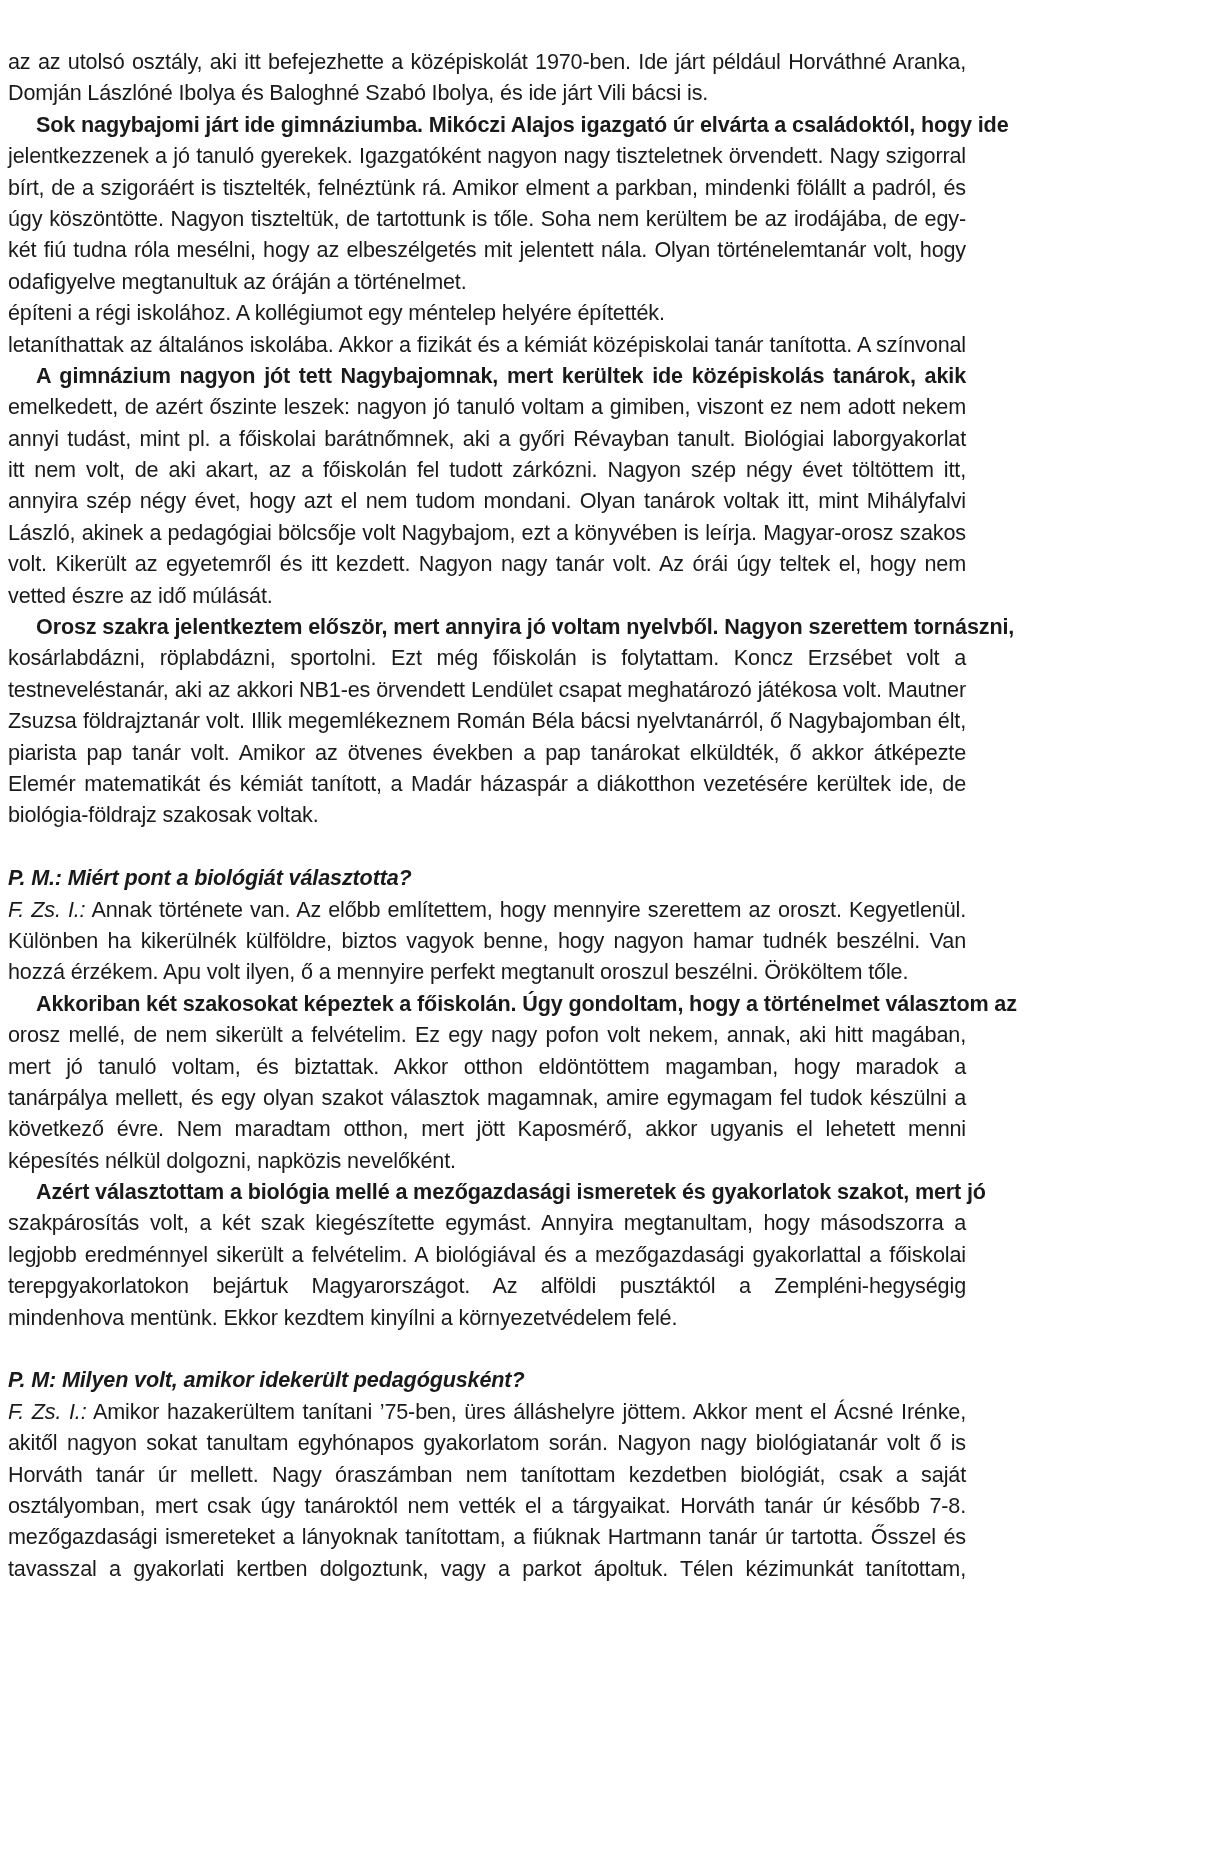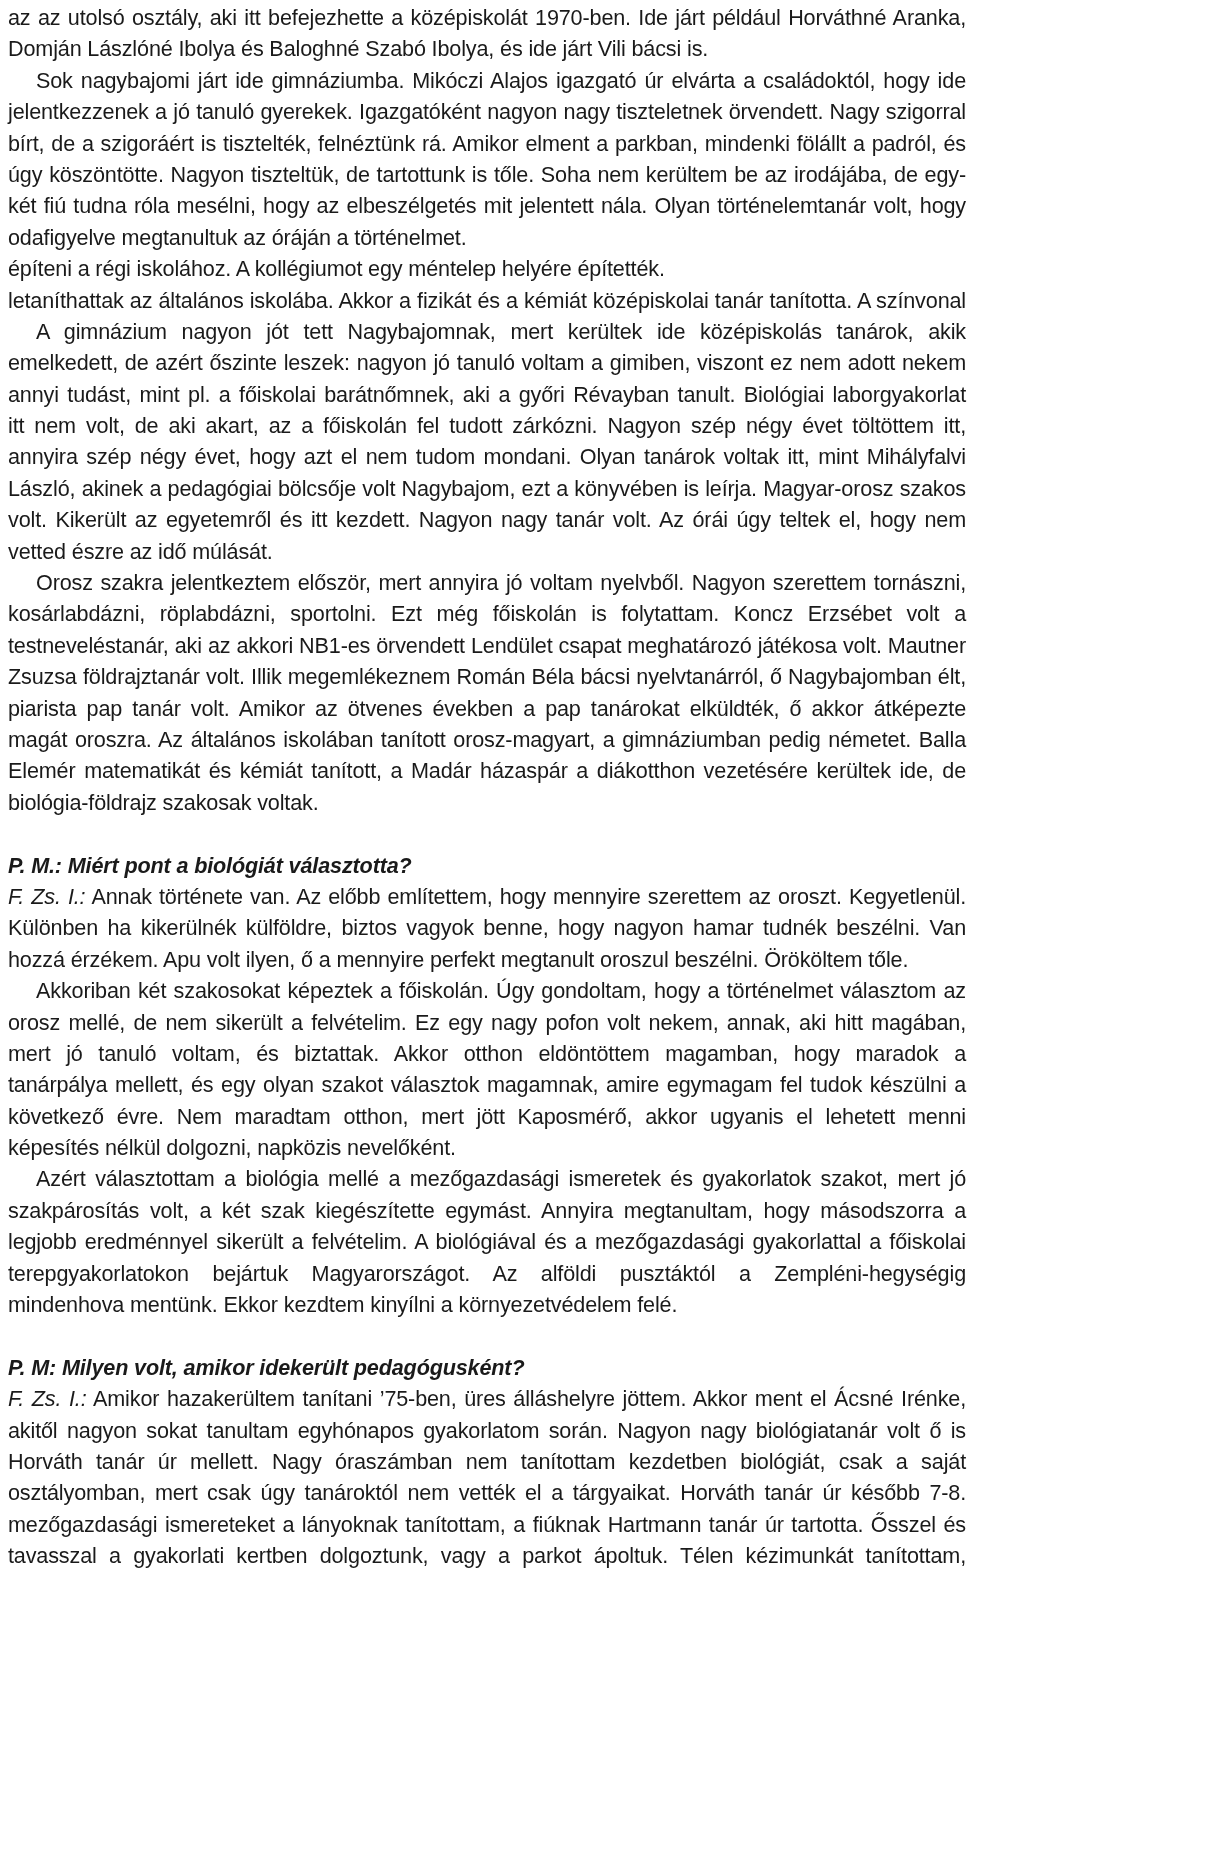--- a/index.html
+++ b/index.html
@@ -12,37 +12,39 @@
       height: 1858px;
       overflow: hidden;
       font-family: "Liberation Sans", "DejaVu Sans", sans-serif;
       color: #1a1a1a;
     }
     .page {
       position: relative;
       padding: 0 8px 0 8px;
       box-sizing: border-box;
       width: 974px;
+      margin-top: 44px;
     }
     .line {
       display: block;
       height: 31.4px;
       line-height: 31.4px;
       font-size: 21.6px;
       white-space: nowrap;
       text-align: justify;
       text-align-last: justify;
       letter-spacing: -0.15px;
       word-spacing: 0px;
     }
     .line.last {
       text-align-last: left;
     }
     .line.indent {
       padding-left: 28px;
+      font-weight: bold;
     }
     .blank {
       display: block;
       height: 31.4px;
     }
     .question {
       font-weight: bold;
       font-style: italic;
       text-align-last: left;
     }
@@ -88,21 +90,20 @@
     <span class="line">volt. Kikerült az egyetemről és itt kezdett. Nagyon nagy tanár volt. Az órái úgy teltek el, hogy nem</span>
     <span class="line last">vetted észre az idő múlását.</span>
   </div>
 
   <div>
     <span class="line indent">Orosz szakra jelentkeztem először, mert annyira jó voltam nyelvből. Nagyon szerettem tornászni,</span>
     <span class="line">kosárlabdázni, röplabdázni, sportolni. Ezt még főiskolán is folytattam. Koncz Erzsébet volt a</span>
     <span class="line">testneveléstanár, aki az akkori NB1-es örvendett Lendület csapat meghatározó játékosa volt. Mautner</span>
     <span class="line">Zsuzsa földrajztanár volt. Illik megemlékeznem Román Béla bácsi nyelvtanárról, ő Nagybajomban élt,</span>
     <span class="line">piarista pap tanár volt. Amikor az ötvenes években a pap tanárokat elküldték, ő akkor átképezte</span>
-    <span class="line">magát oroszra. Az általános iskolában tanított orosz-magyart, a gimnáziumban pedig németet. Balla</span>
     <span class="line">Elemér matematikát és kémiát tanított, a Madár házaspár a diákotthon vezetésére kerültek ide, de</span>
     <span class="line last">biológia-földrajz szakosak voltak.</span>
   </div>
 
   <div class="blank"></div>
 
   <span class="line question">P. M.: Miért pont a biológiát választotta?</span>
 
   <div>
     <span class="line"><span class="speaker">F. Zs. I.:</span><span> Annak története van. Az előbb említettem, hogy mennyire szerettem az oroszt. Kegyetlenül.</span></span>

